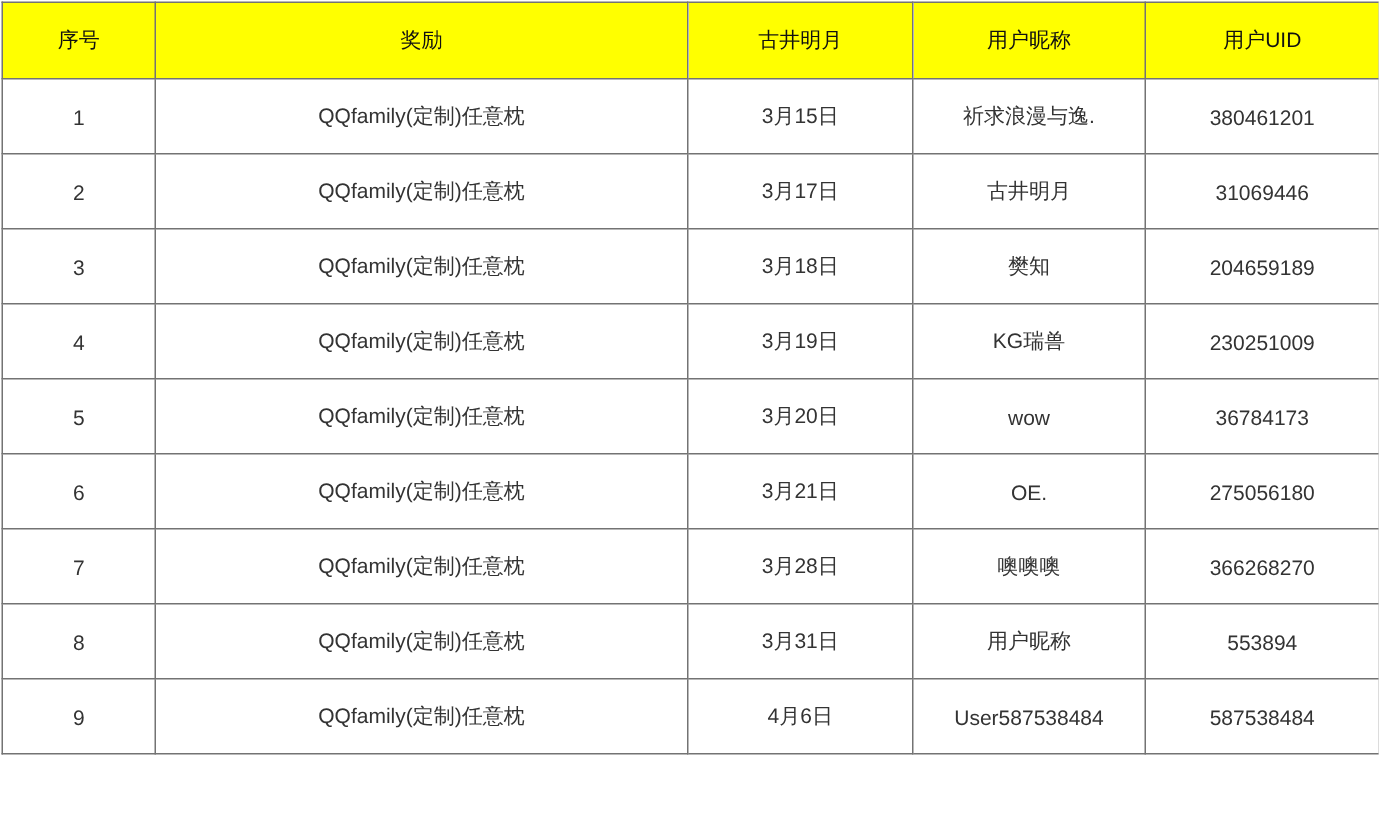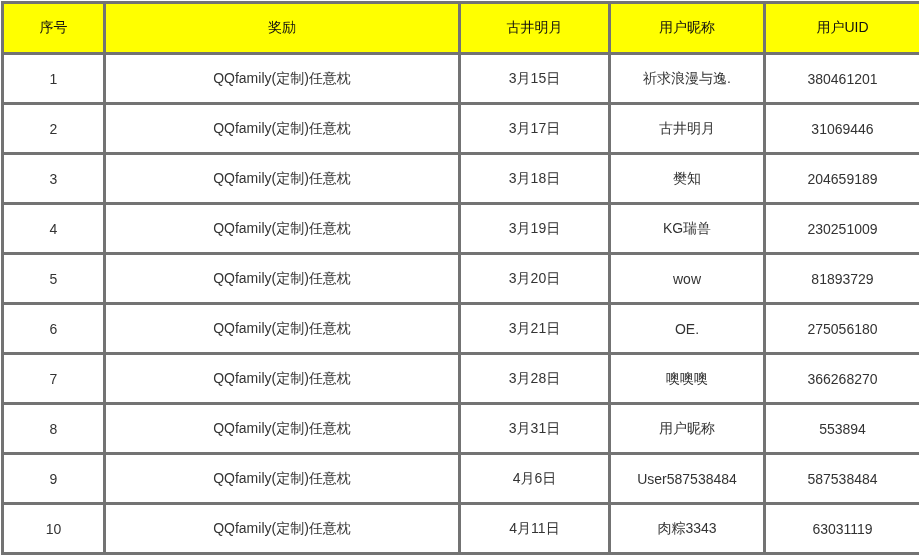--- a/index.html
+++ b/index.html
@@ -12,21 +12,21 @@
   }
   table.prize-table {
     border-collapse: collapse;
     table-layout: fixed;
     width: 918px;
     margin: 1px 0 0 1px;
     color: #333333;
   }
   table.prize-table th,
   table.prize-table td {
-    border: 3px solid #737373;
+    border: 1px solid #737373;
     text-align: center;
     vertical-align: middle;
     font-size: 14px;
     font-weight: normal;
     overflow: hidden;
     white-space: nowrap;
   }
   table.prize-table thead th {
     height: 51px;
     background: #FFFF00;
@@ -91,21 +91,21 @@
       <td>QQfamily(定制)任意枕</td>
       <td>3月19日</td>
       <td>KG瑞兽</td>
       <td>230251009</td>
     </tr>
     <tr>
       <td>5</td>
       <td>QQfamily(定制)任意枕</td>
       <td>3月20日</td>
       <td>wow</td>
-      <td>81893729</td>
+      <td>36784173</td>
     </tr>
     <tr>
       <td>6</td>
       <td>QQfamily(定制)任意枕</td>
       <td>3月21日</td>
       <td>OE.</td>
       <td>275056180</td>
     </tr>
     <tr>
       <td>7</td>
@@ -121,21 +121,14 @@
       <td>用户昵称</td>
       <td>553894</td>
     </tr>
     <tr>
       <td>9</td>
       <td>QQfamily(定制)任意枕</td>
       <td>4月6日</td>
       <td>User587538484</td>
       <td>587538484</td>
     </tr>
-    <tr>
-      <td>10</td>
-      <td>QQfamily(定制)任意枕</td>
-      <td>4月11日</td>
-      <td>肉粽3343</td>
-      <td>63031119</td>
-    </tr>
   </tbody>
 </table>
 
 </body></html>

